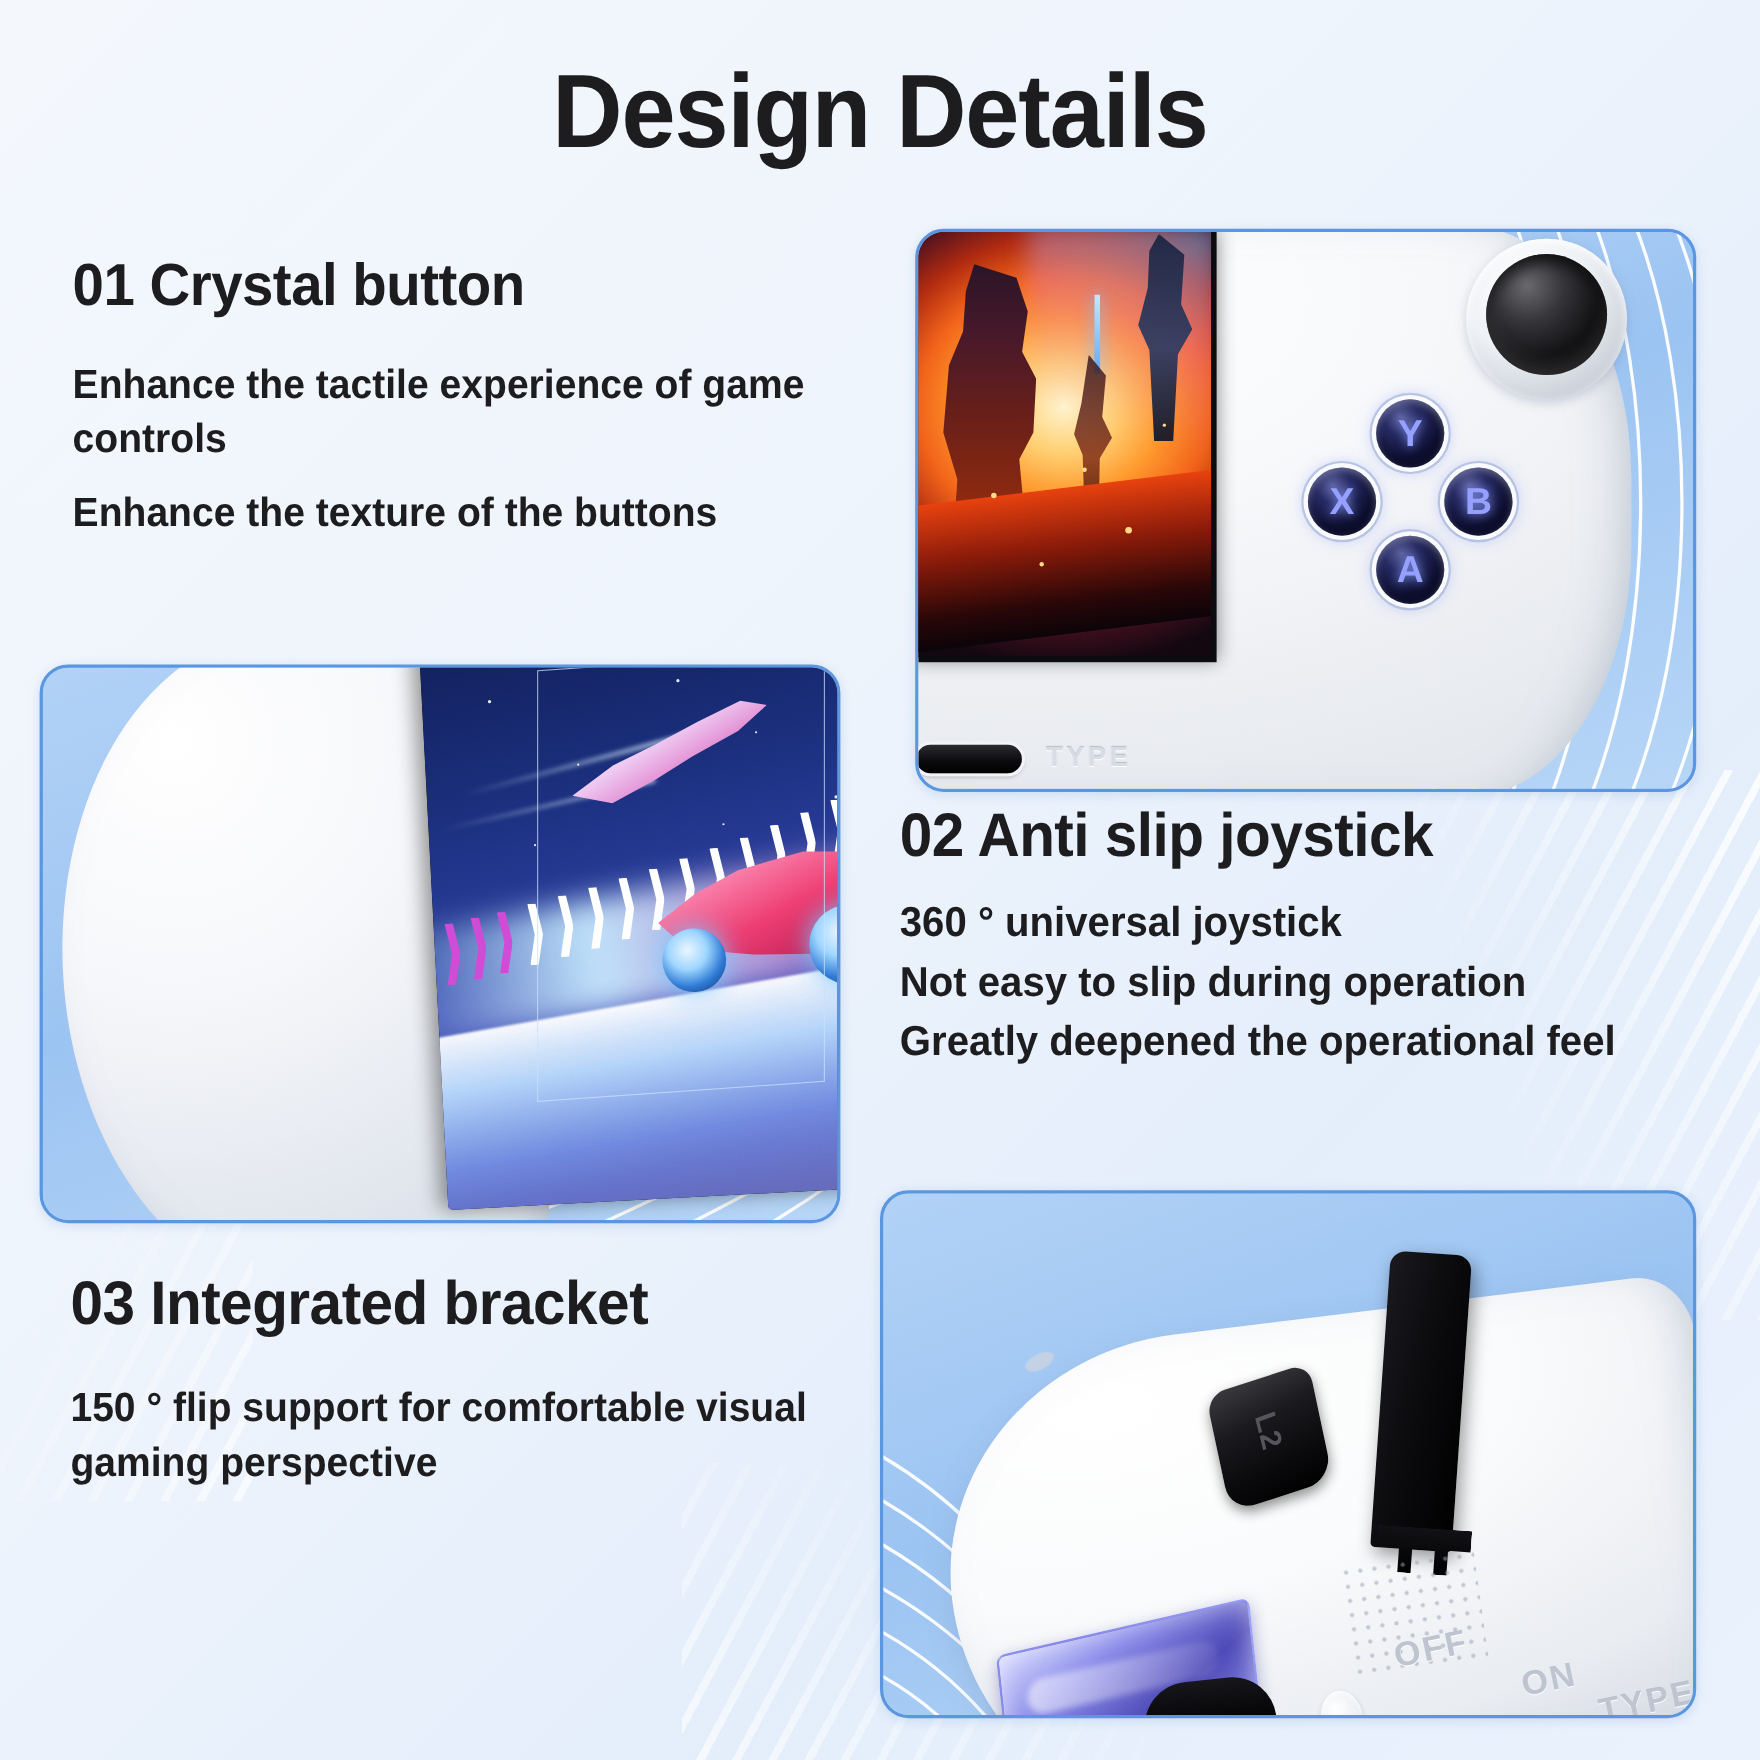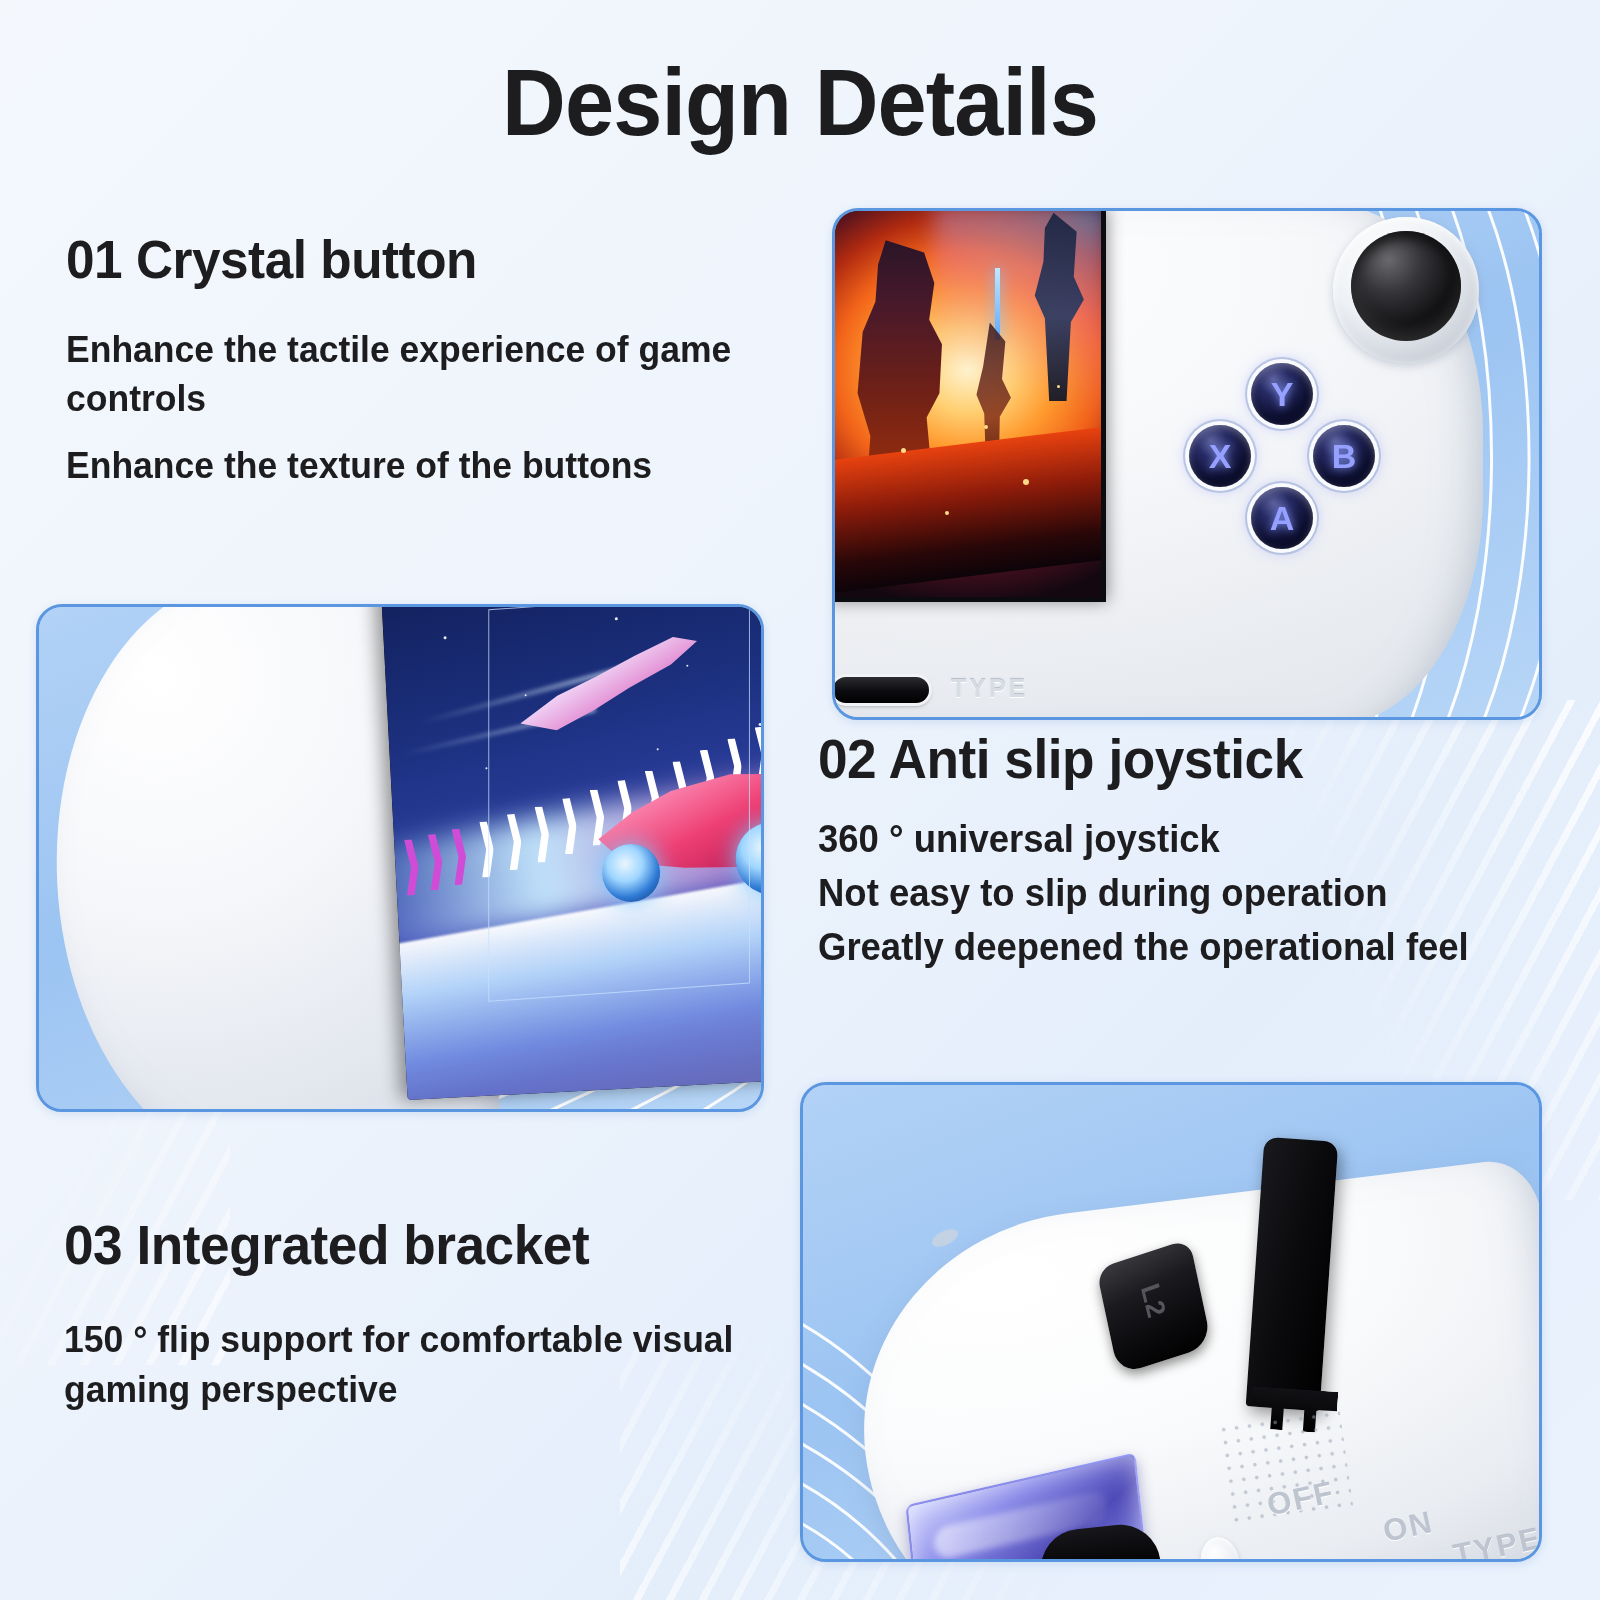--- a/index.html
+++ b/index.html
@@ -44,21 +44,21 @@
            transform:scaleX(.95); transform-origin:left; white-space:nowrap; }
   .txt p{ font-size:37px; font-weight:bold; line-height:1.32;
           transform:scaleX(.96); transform-origin:left; }
   .txt .gap{ height:18px; }
 
   #block01{ left:66px; top:228px; width:700px; }
   #block01 h2{ margin-bottom:36px; }
   #block02{ left:818px; top:726px; width:760px; }
   #block02 h2{ margin-bottom:22px; font-size:56px; }
   #block02 p{ font-size:38px; line-height:1.42; }
-  #block03{ left:64px; top:1212px; width:720px; }
+  #block03{ left:64px; top:1152px; width:720px; }
   #block03 h2{ margin-bottom:38px; font-size:56px; }
   #block03 p{ font-size:37px; line-height:1.36; }
 
   
   .card{
     position:absolute; border:3px solid #5b97e0; border-radius:26px;
     overflow:hidden; background:#a8cbf2;
     box-shadow:0 2px 10px rgba(80,130,200,.18);
   }
   .card .inner-bg{

